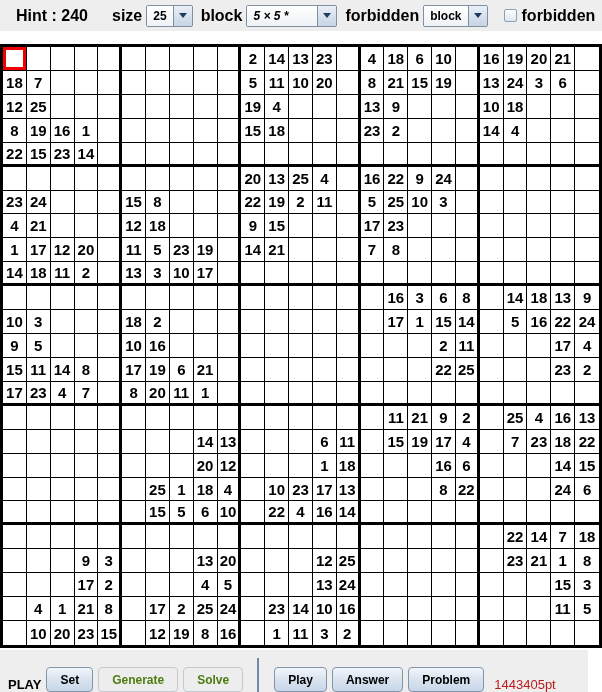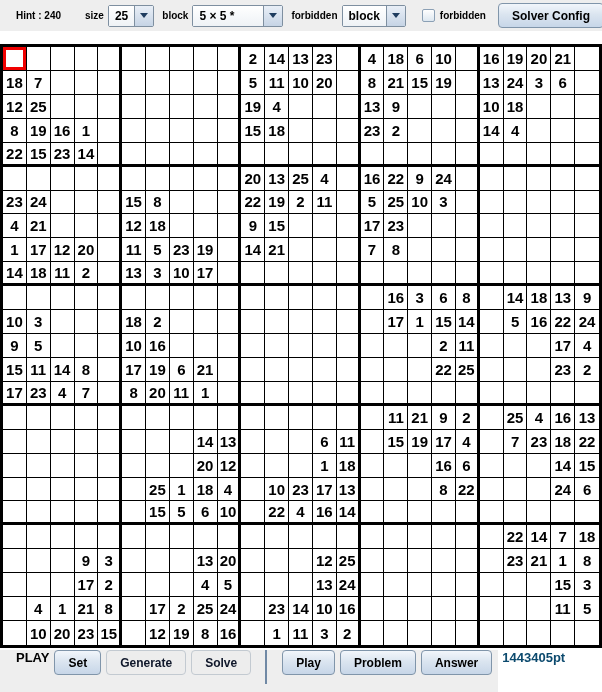--- a/index.html
+++ b/index.html
@@ -12,21 +12,21 @@
   }
 
   
   .toolbar {
     position:absolute; top:0; left:0; width:602px; height:31px;
     background:#eeeeee;
     display:flex; align-items:center;
     padding-left:16px;
     white-space:nowrap;
   }
-  .tlabel { font-weight:bold; font-size:10px; color:#000; }
+  .tlabel { font-weight:bold; font-size:16px; color:#000; }
   .combo {
     display:inline-flex; align-items:stretch; height:22px;
     border:1px solid #7e8fa0; border-radius:2px; background:#fcfdfe;
     margin:0 4px;
   }
   .combo .val {
     display:flex; align-items:center; padding:0 6px;
     font-weight:bold; font-size:12px; color:#000;
     background:linear-gradient(#ffffff,#eef2f6);
   }
@@ -47,21 +47,21 @@
   }
   .btn {
     height:25px; padding:0 13px;
     border:1px solid #8095aa; border-radius:4px;
     background:linear-gradient(#f2f6fb,#dbe5f0 45%,#c7d6e8);
     font-weight:bold; font-size:12px; color:#000;
     font-family:"Liberation Sans",sans-serif;
     display:inline-flex; align-items:center; justify-content:center;
   }
   .btn.disabled {
-    background:#ededed; border-color:#c3cad1; color:#0f172a;
+    background:#ededed; border-color:#c3cad1; color:#4d7c0f;
   }
   .toolbar .btn { margin-left:12px; }
 
   
   .grid {
     position:absolute; top:44px; left:0;
     width:602px; height:604px;
     border:3px solid #000;
     background:#fff;
     display:grid;
@@ -76,47 +76,47 @@
     overflow:hidden;
   }
   .cell.br { border-right-width:3px; }
   .cell.bb { border-bottom-width:3px; }
   .cell.last-col { border-right:none; }
   .cell.last-row { border-bottom:none; }
   .cell.selected { box-shadow: inset 0 0 0 3px #f00000; }
 
   
   .bottombar {
-    position:absolute; left:0; bottom:0; width:498px; height:42px;
+    position:absolute; left:0; bottom:0; width:588px; height:42px;
     background:#eeeeee;
-    display:flex; align-items:flex-start;
-    padding-left:16px;
+    display:flex; align-items:flex-end;
+    padding-left:8px;
   }
   .blabel { font-weight:bold; font-size:13px; color:#000; }
   .bottombar .btn { margin-left:5px; }
   .separator {
     width:2px; height:34px; background:#7089a5; margin:0 10px 0 14px; flex:none;
   }
-  .score { margin-left:10px; font-weight:bold; font-size:13px; color:#0c4a6e; }
+  .score { margin-left:10px; font-weight:normal; font-size:13px; color:#b91c1c; }
 </style>
 </head>
 <body>
 
 <div class="toolbar">
   <span class="tlabel">Hint : 240</span>
   <span class="tlabel" style="margin-left:24px;">size</span>
   <span class="combo">
     <span class="val">25</span>
     <span class="arrow">
         <span class="tri"></span>
       </span>
   </span>
   <span class="tlabel" style="margin-left:4px;">block</span>
   <span class="combo">
-    <span class="val" style="min-width:70px;">5 × 5 *</span>
+    <span class="val" style="min-width:70px;font-style:italic;">5 × 5 *</span>
     <span class="arrow">
         <span class="tri"></span>
       </span>
   </span>
   <span class="tlabel" style="margin-left:4px;">forbidden</span>
   <span class="combo">
     <span class="val">block</span>
     <span class="arrow">
         <span class="tri"></span>
       </span>
@@ -754,16 +754,16 @@
     <div class="cell last-col last-row"></div>
   </div>
 
 <div class="bottombar">
   <span class="blabel">PLAY</span>
   <button class="btn">Set</button>
   <button class="btn disabled">Generate</button>
   <button class="btn disabled">Solve</button>
   <span class="separator"></span>
   <button class="btn">Play</button>
+  <button class="btn">Answer</button>
   <button class="btn">Problem</button>
-  <button class="btn">Answer</button>
   <span class="score">1443405pt</span>
 </div>
 
 </body></html>

